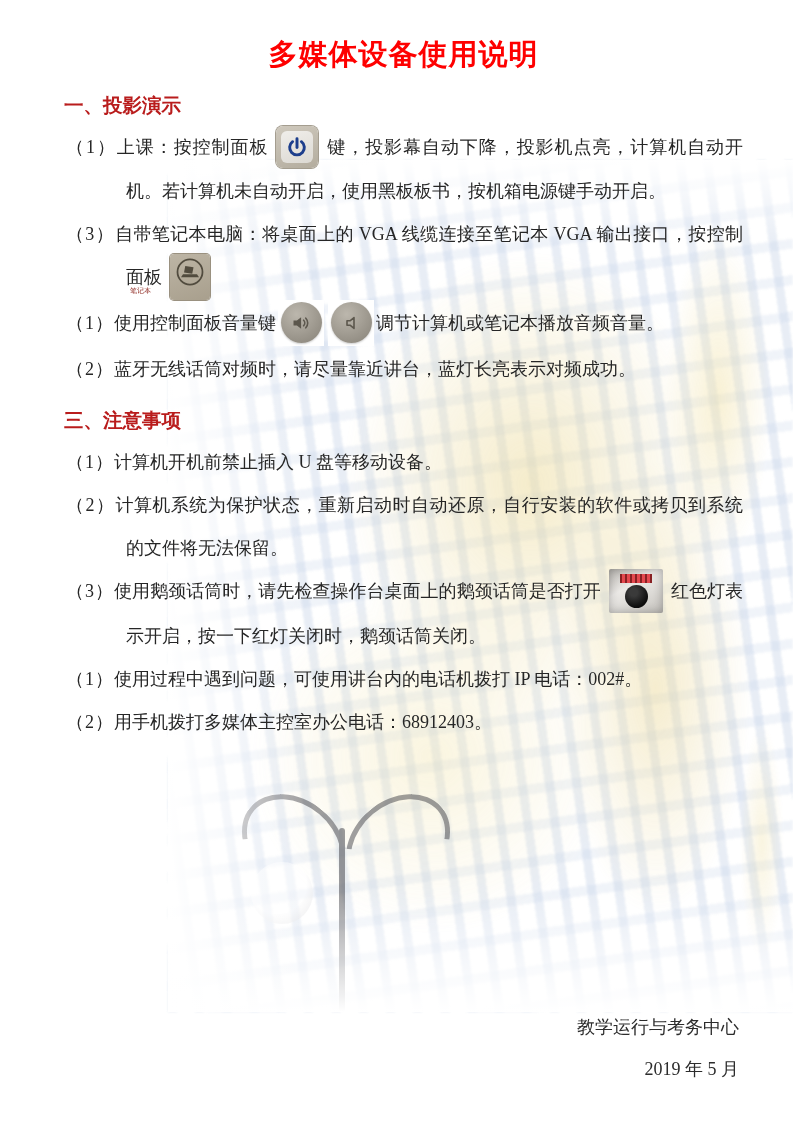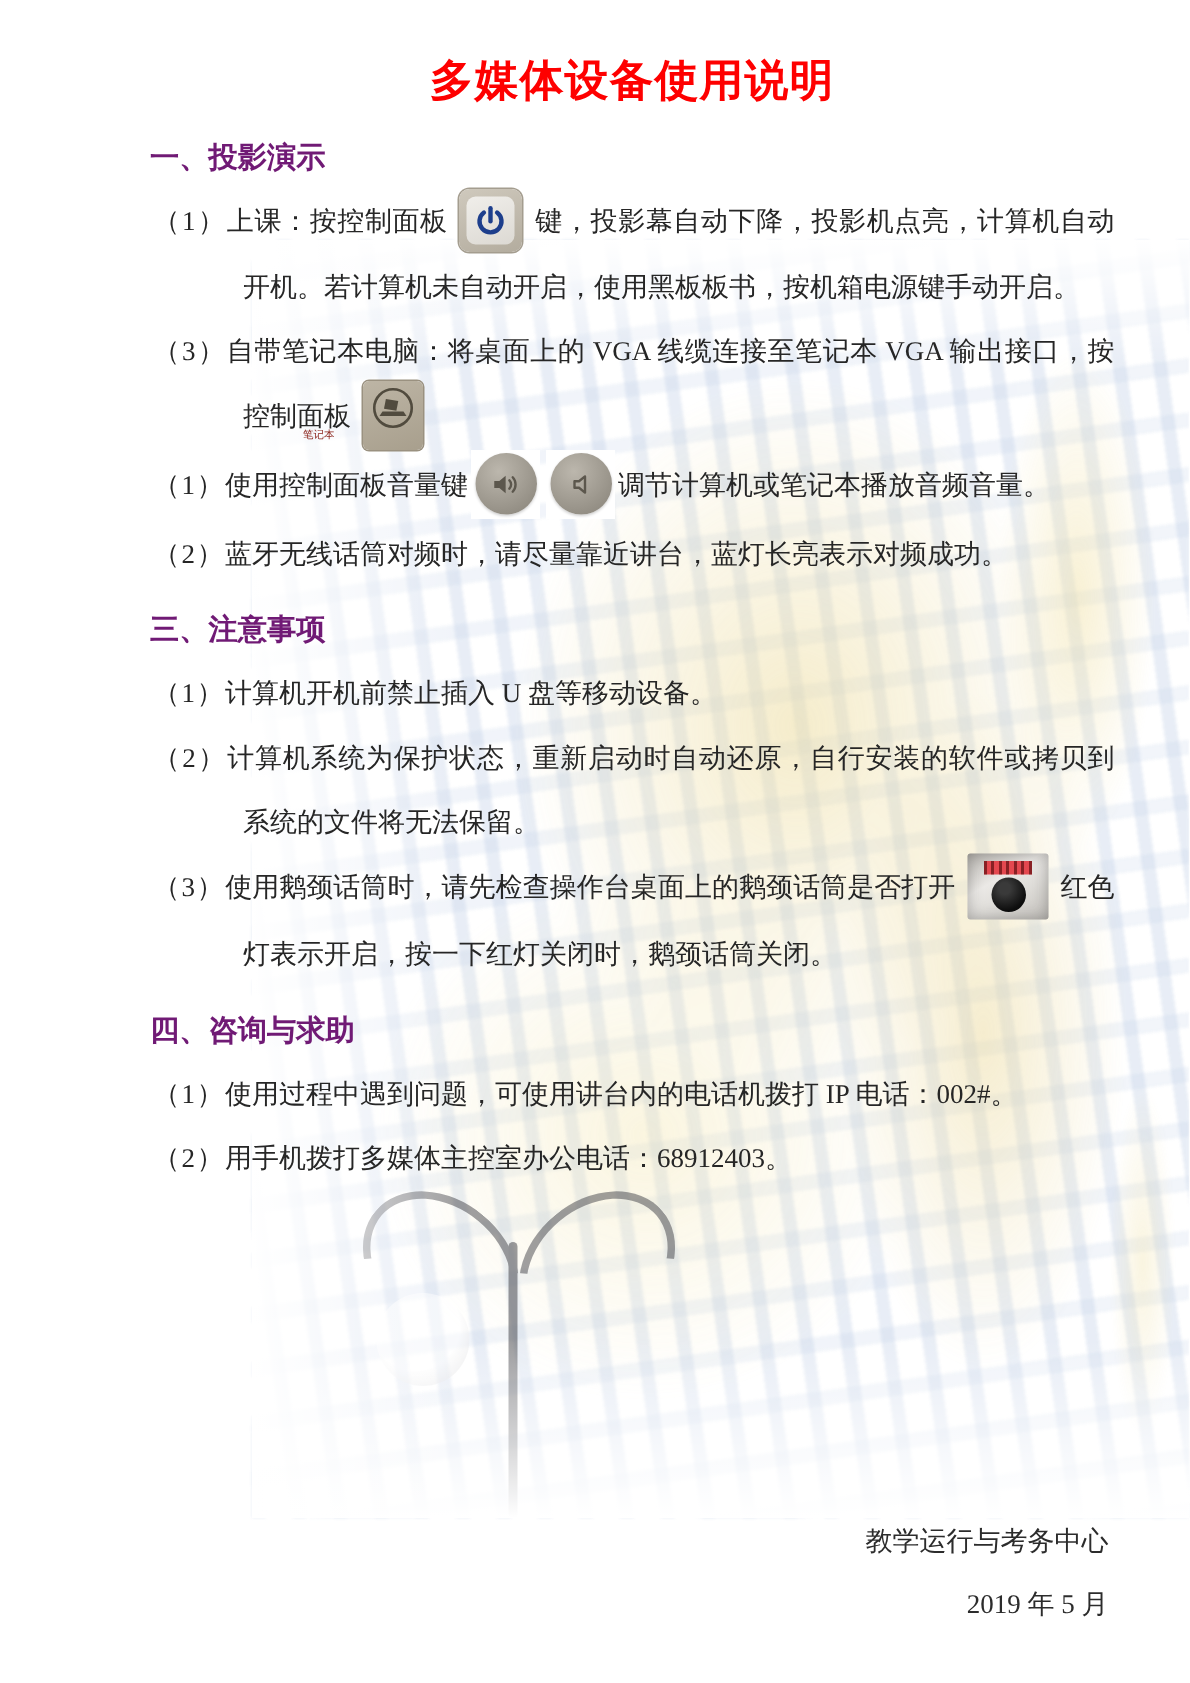--- a/index.html
+++ b/index.html
@@ -34,31 +34,31 @@
                 background:radial-gradient(circle at 42% 36%, #ffffff 0 55%, #e2e2e4 80%, #cfcfd3 100%); }
   .wm-fade {
     position:absolute; inset:0;
     background:
       linear-gradient(to right,  #ffffff 0, rgba(255,255,255,0) 22%),
       linear-gradient(to bottom, #ffffff 0, rgba(255,255,255,0) 10%),
       linear-gradient(to top,    #ffffff 0, rgba(255,255,255,0) 14%);
   }
 
   
-  .content { position:relative; z-index:2; padding:34px 50px 0 100px; }
+  .content { position:relative; z-index:2; padding:34px 50px 0 64px; }
   .doc-title {
     margin:0 0 12px 0; text-align:center;
     font-family:"Liberation Sans","DejaVu Sans",sans-serif;
     font-size:29px; font-weight:900; letter-spacing:1px; line-height:40px;
     color:#fe0000;
   }
   h2.sec {
     margin:10px 0 2px 0;
     font-family:"Liberation Sans","DejaVu Sans",sans-serif;
-    font-size:19.5px; font-weight:900; line-height:38px; color:#701a75;
+    font-size:19.5px; font-weight:900; line-height:38px; color:#b91c1c;
   }
   p.item {
     margin:0 0 0 62px; text-indent:-60px;
     font-size:18px; line-height:43px; text-align:justify; color:#262626;
   }
   .num { letter-spacing:1px; }
 
   
   .inline-ic { display:inline-block; vertical-align:middle; margin:0 8px; position:relative; top:-2px; }
 
@@ -184,21 +184,20 @@
     </p>
 
     <p class="item">
       <span class="num">（2）</span><span>计算机系统为保护状态，重新启动时自动还原，自行安装的软件或拷贝到系统的文件将无法保留。</span>
     </p>
 
     <p class="item">
       <span class="num">（3）</span><span>使用鹅颈话筒时，请先检查操作台桌面上的鹅颈话筒是否打开</span><span class="inline-ic mic-photo"><span class="strip"></span><span class="dot"></span></span><span>红色灯表示开启，按一下红灯关闭时，鹅颈话筒关闭。</span>
     </p>
 
-    <h2 class="sec">四、咨询与求助</h2>
 
     <p class="item">
       <span class="num">（1）</span><span>使用过程中遇到问题，可使用讲台内的电话机拨打 IP 电话：002#。</span>
     </p>
 
     <p class="item">
       <span class="num">（2）</span><span>用手机拨打多媒体主控室办公电话：68912403。</span>
     </p>
 
   </div>

